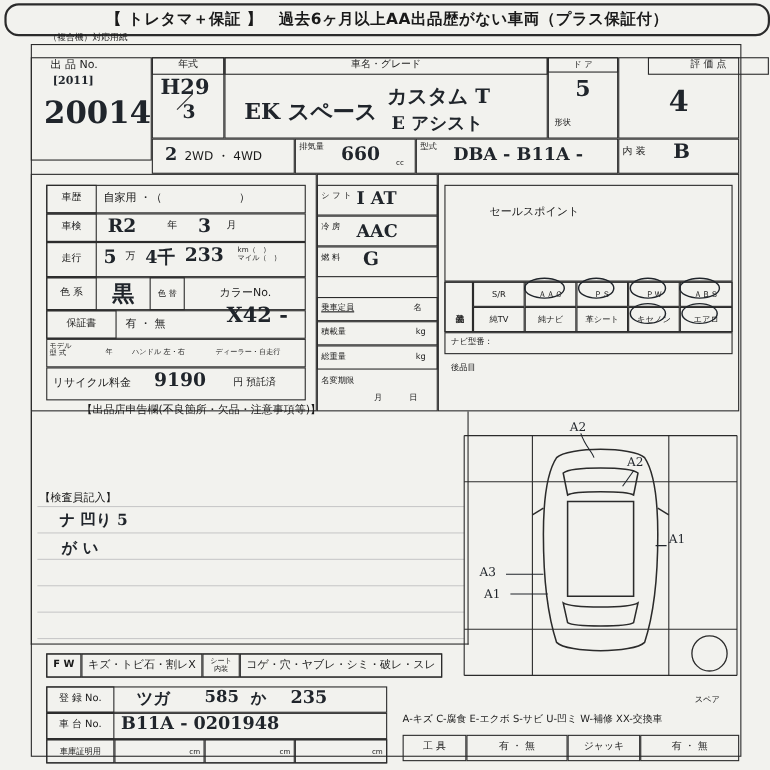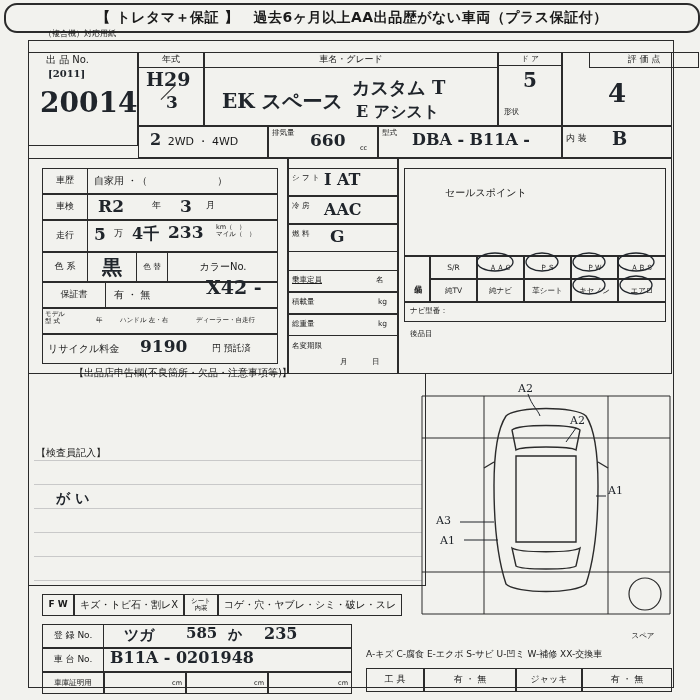--- a/index.html
+++ b/index.html
@@ -206,20 +206,21 @@
   <div class="cell" style="left:28px;top:374px;width:398px;height:212px;border-top:none;"></div>
   <div class="b lbl" style="left:36px;top:448px;width:120px;height:14px;font-size:10px;">【検査員記入】</div>
   <div class="ruled" style="left:34px;top:460px;width:388px;height:120px;">
     <div style="top:0px;"></div>
       <div style="top:24px;"></div>
       <div style="top:48px;"></div>
     <div style="top:72px;"></div>
       <div style="top:96px;"></div>
       <div style="top:120px;"></div>
   </div>
+  <div class="b hand" style="left:54px;top:464px;width:160px;height:20px;font-size:14px;">ナ 凹り 5</div>
   <div class="b hand" style="left:56px;top:490px;width:160px;height:20px;font-size:14px;">が い</div>
 
   <div class="cell" style="left:426px;top:374px;width:246px;height:256px;border:none;"></div>
   <svg class="b" style="left:420px;top:376px;width:252px;height:250px;" viewBox="0 0 252 250">
 
     <g stroke="#2b2b2b" stroke-width="0.9" fill="none">
       <path d="M4 4 H248 V246 H4 Z" opacity="0"></path>
 
       <path d="M2 2 H250" opacity="0"></path>
     </g>

